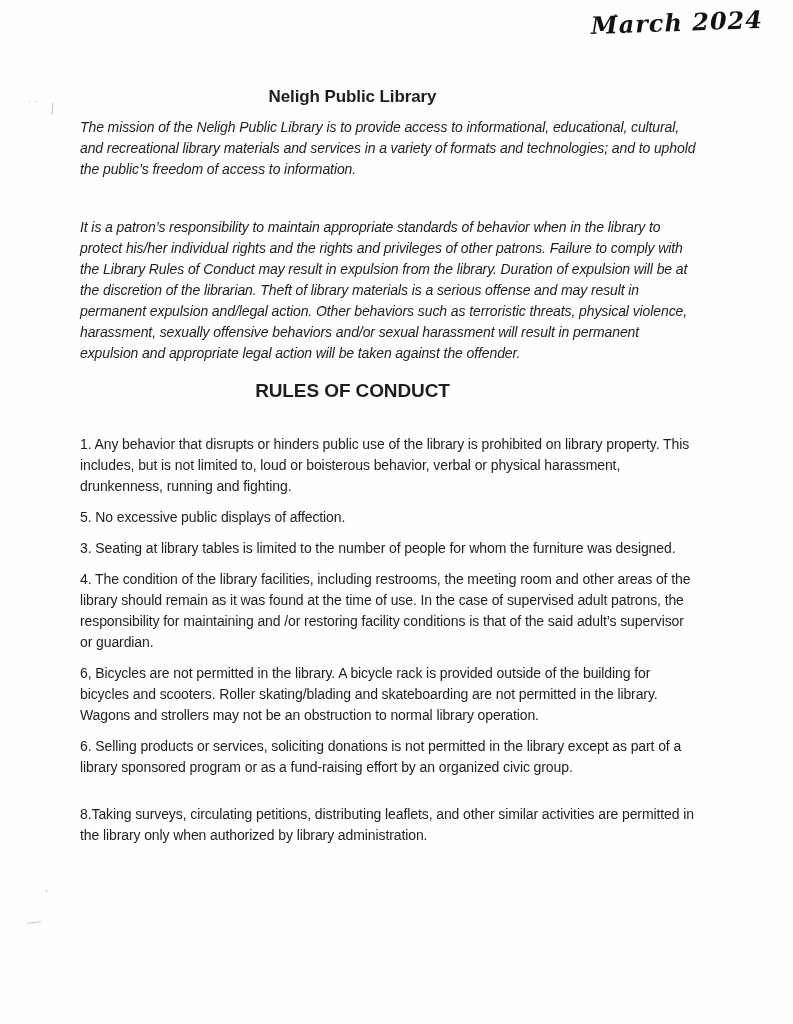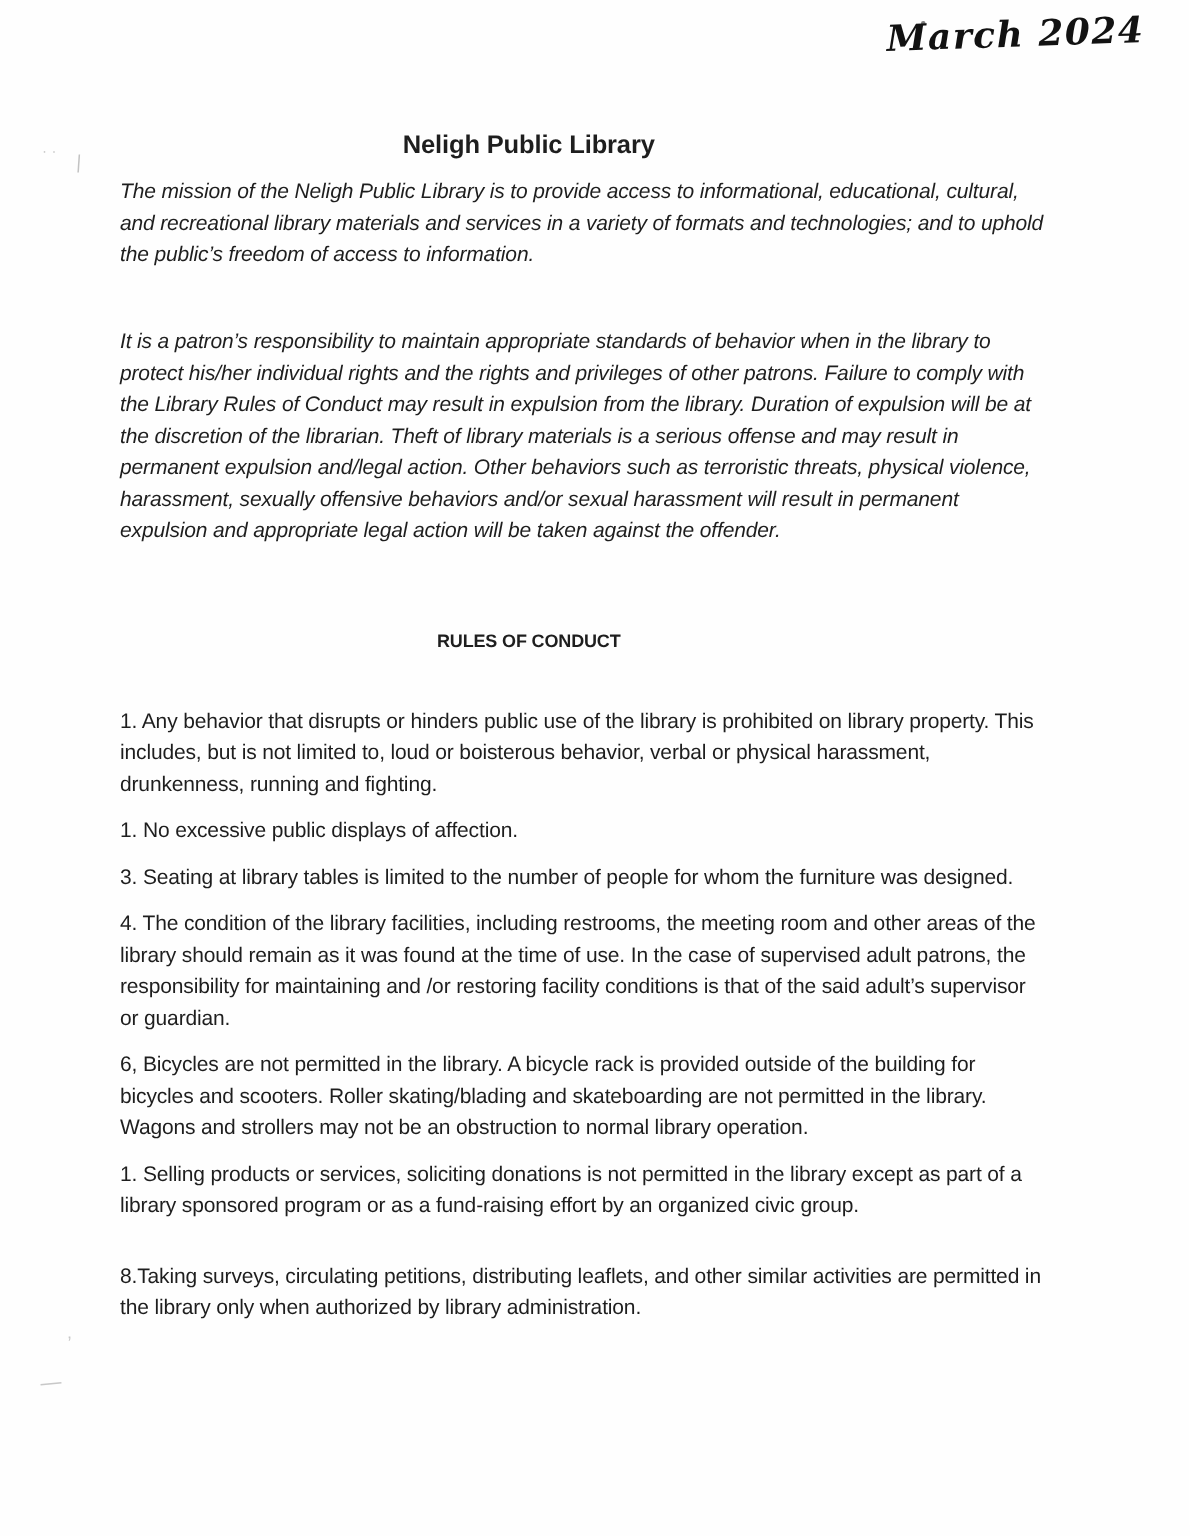--- a/index.html
+++ b/index.html
@@ -58,22 +58,22 @@
     margin: 0;
     font-style: italic;
   }
   .mission-para {
     margin-top: 9px;
   }
   .responsibility-para {
     margin-top: 37px;
   }
   .section-heading {
-    margin: 52px 0 0 0;
-    font-size: 12px;
+    margin: 16px 0 0 0;
+    font-size: 19px;
     font-weight: 700;
     line-height: 22px;
   }
   .rules {
     margin-top: 32px;
   }
   .rule {
     margin: 0 0 10px 0;
   }
   
@@ -143,22 +143,22 @@
     <p class="para mission-para">The mission of the Neligh Public Library is to provide access to informational, educational, cultural, and recreational library materials and services in a variety of formats and technologies; and to uphold the public’s freedom of access to information.</p>
 
     <p class="para responsibility-para">It is a patron’s responsibility to maintain appropriate standards of behavior when in the library to protect his/her individual rights and the rights and privileges of other patrons. Failure to comply with the Library Rules of Conduct may result in expulsion from the library. Duration of expulsion will be at the discretion of the librarian. Theft of library materials is a serious offense and may result in permanent expulsion and/legal action. Other behaviors such as terroristic threats, physical violence, harassment, sexually offensive behaviors and/or sexual harassment will result in permanent expulsion and appropriate legal action will be taken against the offender.</p>
 
     <div class="heading-wrap">
       <h2 class="section-heading">RULES OF CONDUCT</h2>
     </div>
 
     <div class="rules">
       <p class="rule">1. Any behavior that disrupts or hinders public use of the library is prohibited on library property. This includes, but is not limited to, loud or boisterous behavior, verbal or physical harassment, drunkenness, running and fighting.</p>
-      <p class="rule">1. No excessive public displays of affection.</p>
+      <p class="rule">5. No excessive public displays of affection.</p>
       <p class="rule">3. Seating at library tables is limited to the number of people for whom the furniture was designed.</p>
       <p class="rule">4. The condition of the library facilities, including restrooms, the meeting room and other areas of the library should remain as it was found at the time of use. In the case of supervised adult patrons, the responsibility for maintaining and /or restoring facility conditions is that of the said adult’s supervisor or guardian.</p>
       <p class="rule">6, Bicycles are not permitted in the library. A bicycle rack is provided outside of the building for bicycles and scooters. Roller skating/blading and skateboarding are not permitted in the library. Wagons and strollers may not be an obstruction to normal library operation.</p>
-      <p class="rule" style="margin-bottom:26px;">1. Selling products or services, soliciting donations is not permitted in the library except as part of a library sponsored program or as a fund-raising effort by an organized civic group.</p>
+      <p class="rule" style="margin-bottom:26px;">6. Selling products or services, soliciting donations is not permitted in the library except as part of a library sponsored program or as a fund-raising effort by an organized civic group.</p>
       <p class="rule">8.Taking surveys, circulating petitions, distributing leaflets, and other similar activities are permitted in the library only when authorized by library administration.</p>
     </div>
 
   </div>
 </div>
 
 </body></html>

